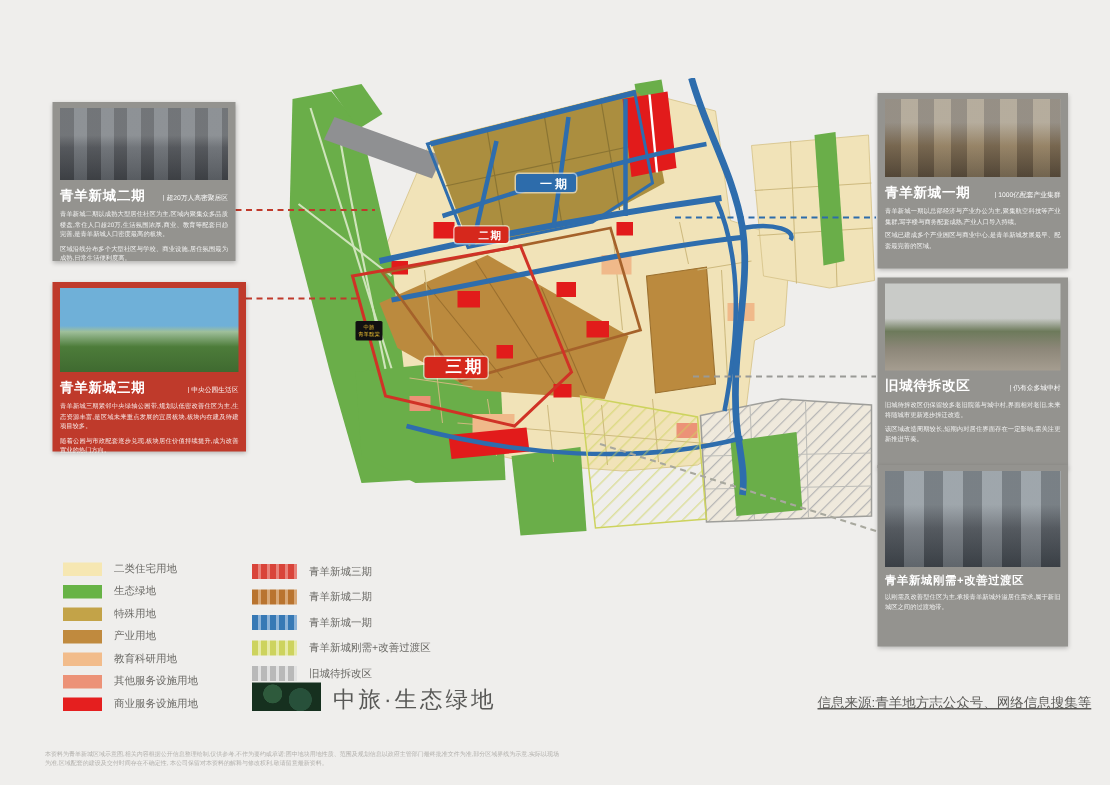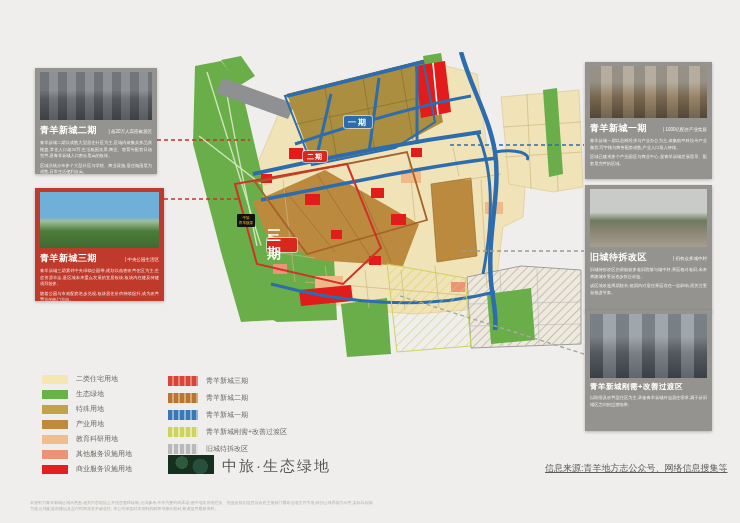--- a/index.html
+++ b/index.html
@@ -40,21 +40,21 @@
   .lg-label{font-size:7px;color:#6b6a66;white-space:nowrap;}
   .sw-res{background:#f6e7b2;} .sw-green{background:#67b346;} .sw-special{background:#c3a348;}
   .sw-industry{background:#c08a3e;} .sw-edu{background:#f2bc8b;} .sw-other{background:#ec9277;}
   .sw-biz{background:#e51f1f;}
   .sw-z3{background:repeating-linear-gradient(90deg,#d9443a 0 4px,#e8837b 4px 6px);}
   .sw-z2{background:repeating-linear-gradient(90deg,#b9742f 0 4px,#d8a877 4px 6px);}
   .sw-z1{background:repeating-linear-gradient(90deg,#3779b5 0 4px,#8db3d8 4px 6px);}
   .sw-zt{background:repeating-linear-gradient(90deg,#cdd35e 0 4px,#e7eaa8 4px 6px);}
   .sw-zo{background:repeating-linear-gradient(90deg,#b9b9b9 0 4px,#e2e2e2 4px 6px);}
   
-  .map-tag{position:absolute;color:#fff;font-weight:bold;display:flex;align-items:center;justify-content:center;border-radius:2px;box-shadow:0 0 0 1px rgba(255,255,255,.55);}
+  .map-tag{position:absolute;color:#fff;font-weight:bold;display:flex;align-items:center;justify-content:center;border-radius:2px;box-shadow:0 0 0 1px rgba(255,255,255,.55);padding-left:12px;}
   .tag-blue{background:#2d6cab;} .tag-red{background:#d6281c;}
   .marker-black{position:absolute;background:#111;color:#f4c531;font-size:3.6px;line-height:1.3;
     display:flex;flex-direction:column;align-items:center;justify-content:center;border-radius:1px;}
   
   .logo-mark{position:absolute;background:
     radial-gradient(circle at 30% 40%,#2e5a3c 0 18%,transparent 19%),
     radial-gradient(circle at 70% 60%,#27503a 0 22%,transparent 23%),
     #16301f;}
   .logo-text{position:absolute;font-size:15px;color:#585856;letter-spacing:2px;}
   .source-note{position:absolute;font-size:9px;color:#5c5b58;}
@@ -179,21 +179,21 @@
     <path d="M222,212 L300,226 L306,294 L232,300 Z" fill="url(#hatchYellow)" stroke="#cdd35e" stroke-width="1"></path>
   </svg>
 
   
   <div class="map-tag tag-blue" style="left:179px;top:64px;width:28px;height:12px;font-size:8px;letter-spacing:2px;">
     <span>一期</span>
   </div>
   <div class="map-tag tag-red" style="left:138px;top:99px;width:24px;height:11px;font-size:7px;letter-spacing:1px;">
     <span>二期</span>
   </div>
-  <div class="map-tag tag-red" style="left:102px;top:186px;width:30px;height:14px;font-size:14px;letter-spacing:2px;">
+  <div class="map-tag tag-red" style="left:118px;top:186px;width:30px;height:14px;font-size:11px;letter-spacing:2px;align-items:flex-end;">
     <span>三期</span>
   </div>
   <div class="marker-black" style="left:72px;top:162px;width:18px;height:13px;">
     <span>中旅</span>
     <span>青羊馥棠</span>
   </div>
 </div>
 
 <svg class="abs" style="left:0;top:0;pointer-events:none;" width="740" height="523">
   <line x1="157" y1="140" x2="250" y2="140" stroke="#c0392b" stroke-width="1.4" stroke-dasharray="4 3"></line>

